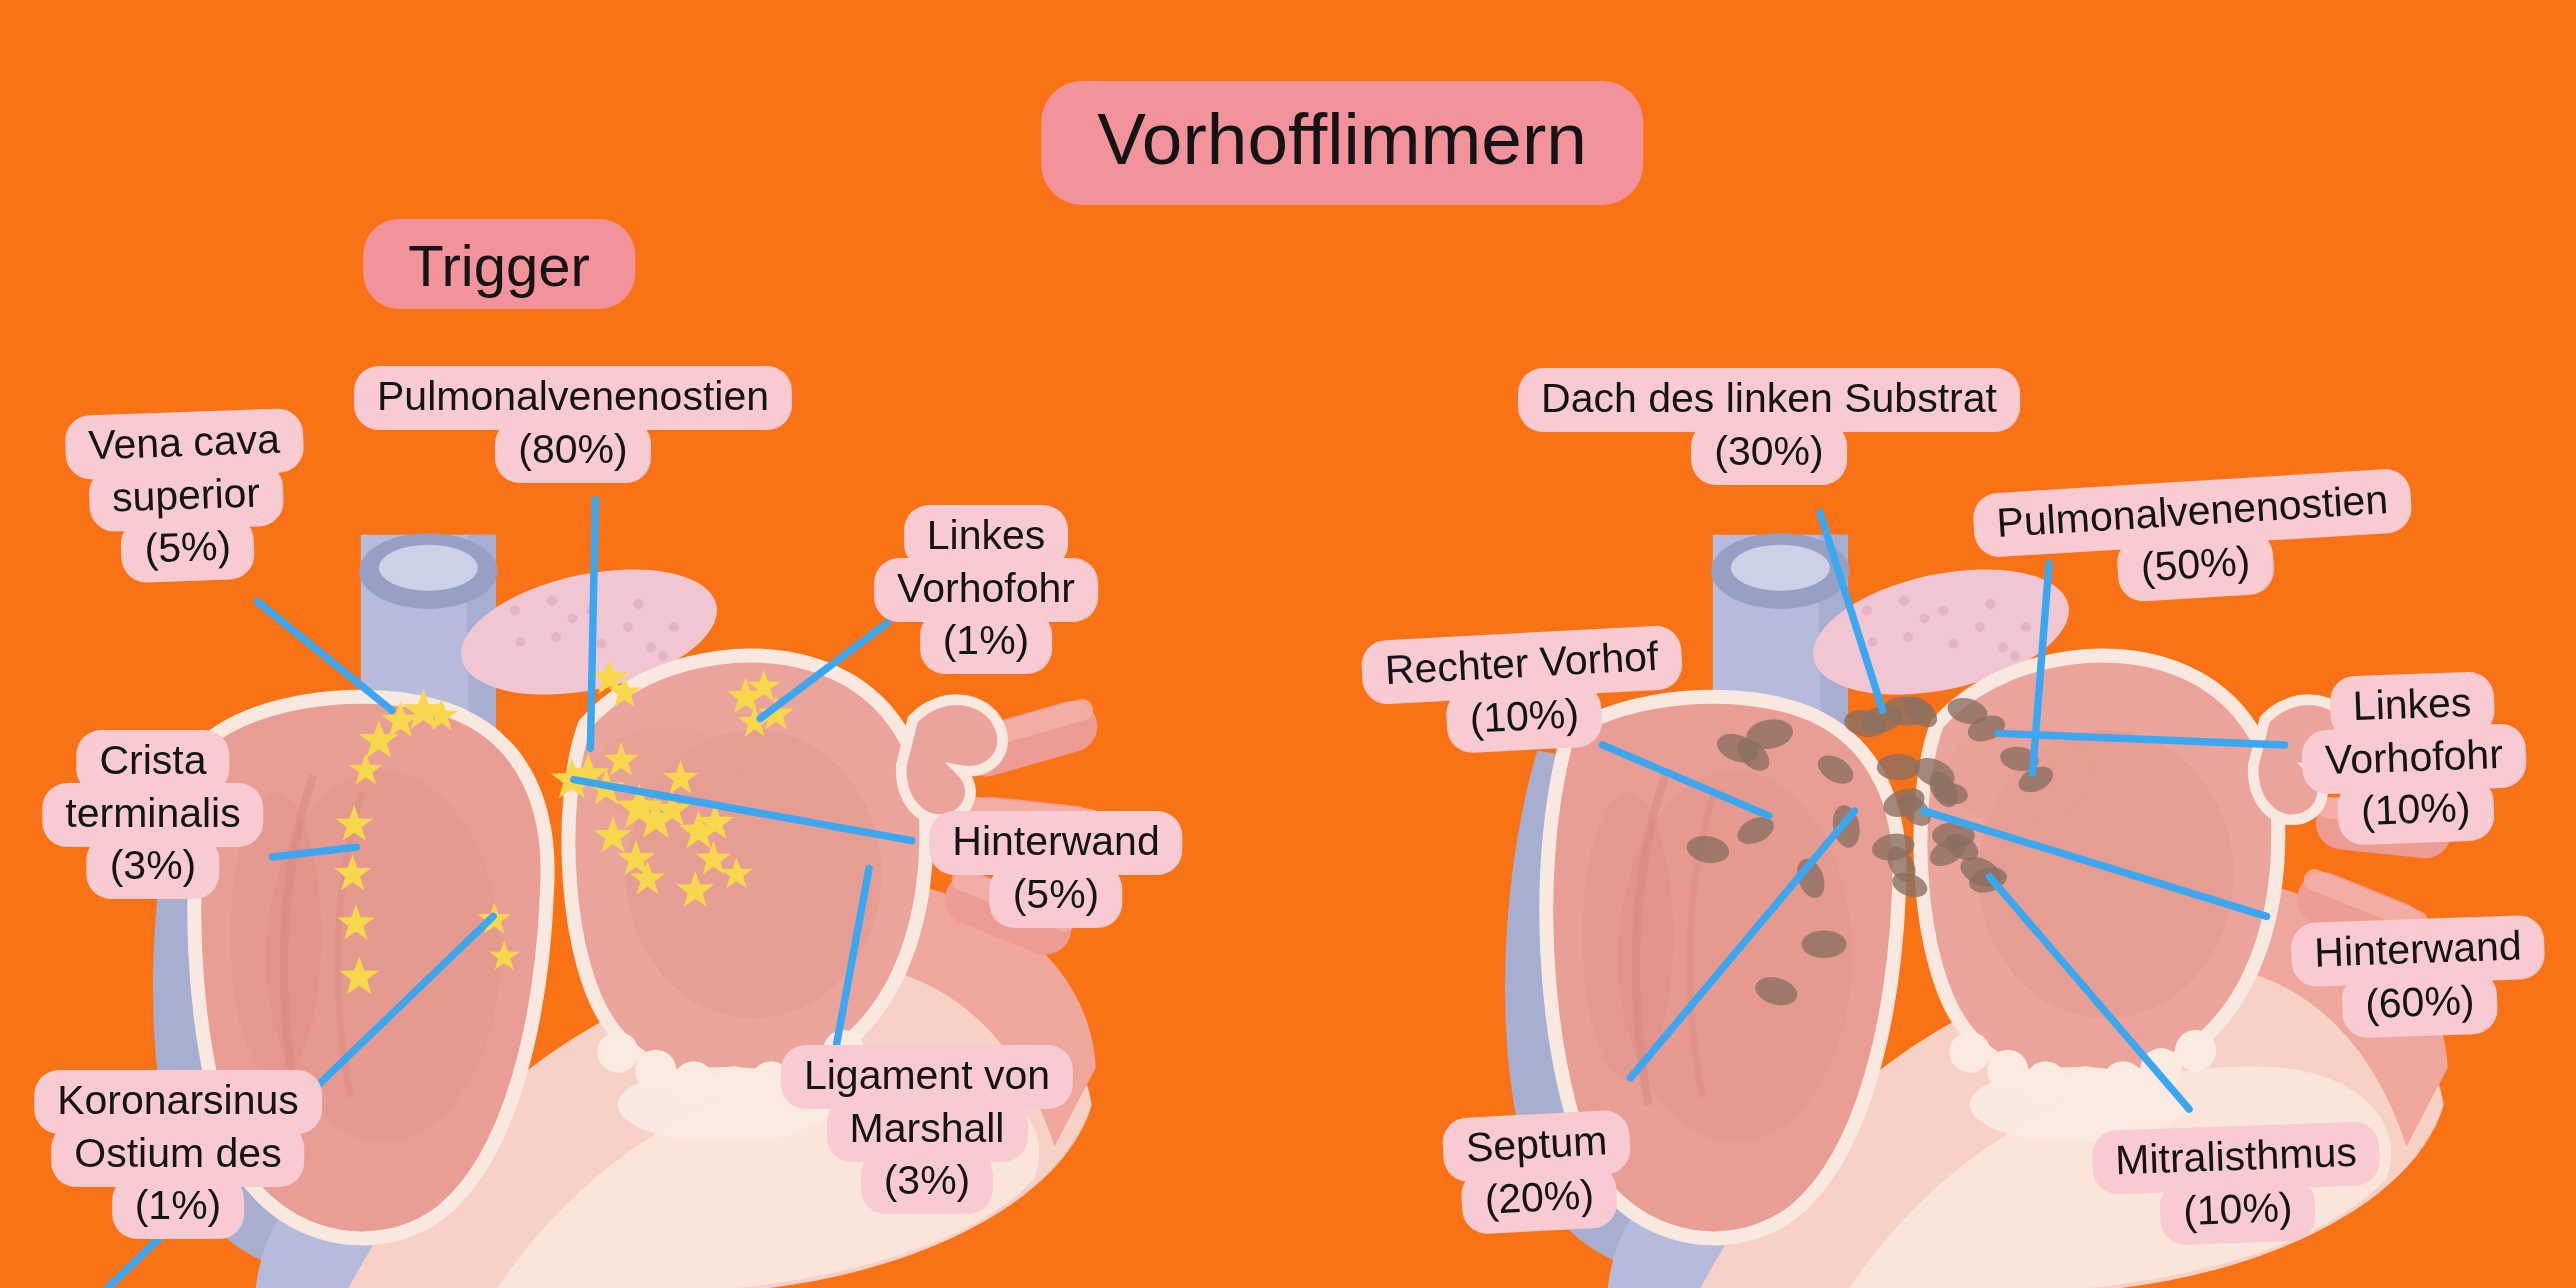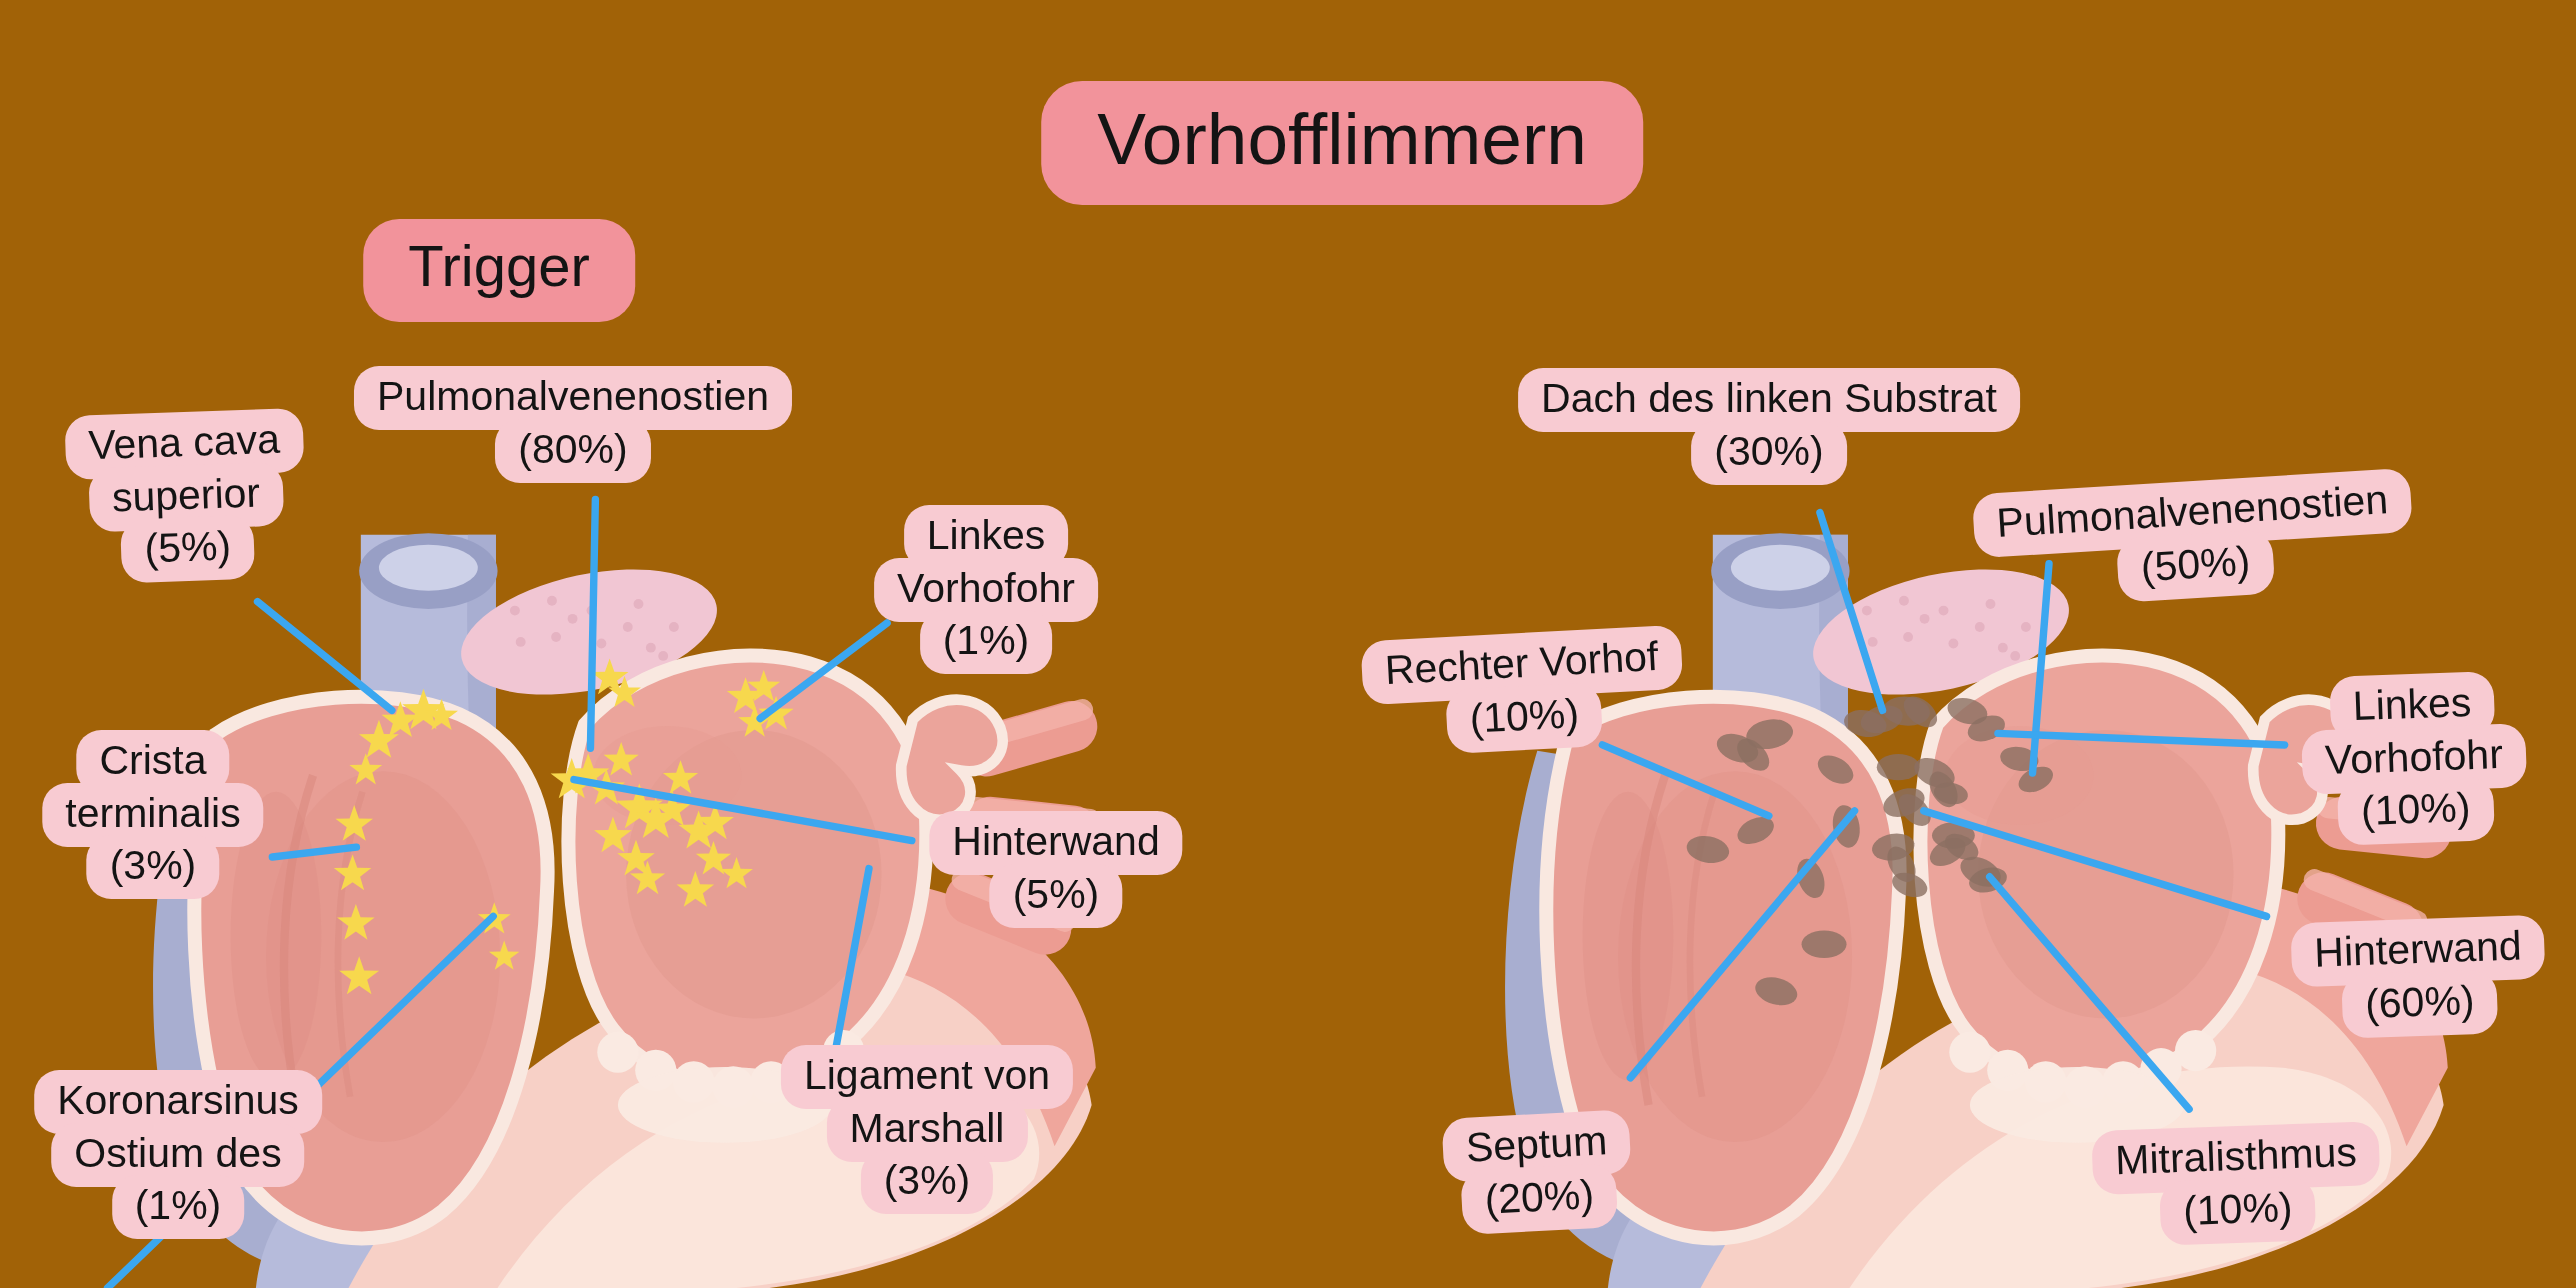--- a/index.html
+++ b/index.html
@@ -1,21 +1,21 @@
 <!DOCTYPE html>
 <html style="--header-bg: #F2939B; --label-bg: #F8CBD2; --text: #141414;font-size:13px"><head>
 <meta charset="utf-8">
 <style>
   html,body{margin:0;padding:0;background:#fff;}
-  .canvas{position:relative;width:2576px;height:1288px;background:#a16207;overflow:hidden;
+  .canvas{position:relative;width:2576px;height:1288px;background:#f97316;overflow:hidden;
           font-family:"Liberation Sans",sans-serif;color:#141414;}
   .heart-svg{position:absolute;z-index:10;}
   .lines-svg{position:absolute;left:0;top:0;z-index:20;pointer-events:none;}
   .badge{position:absolute;transform:translateX(-50%);background:var(--header-bg,#f2939b);
-         color:var(--text,#141414);border-radius:36px;padding:15px 45px 24px;font-size:58px;
+         color:var(--text,#141414);border-radius:36px;padding:15px 45px 11px;font-size:58px;
          z-index:30;white-space:nowrap;line-height:1.1;}
   .badge.title{font-size:73px;border-radius:41px;padding:18px 56px 26px;}
   .callout{position:absolute;transform:translateX(-50%) rotate(var(--rot,0deg));
            text-align:center;font-size:41px;line-height:1;z-index:30;}
   .callout .hl{display:table;margin:-11.5px auto 0;background:var(--label-bg,#f8cbd2);
                padding:10px 23px 13px;border-radius:25px;white-space:nowrap;}
   .callout .hl:first-child{margin-top:0;}
 </style>
 </head>
 <body>

